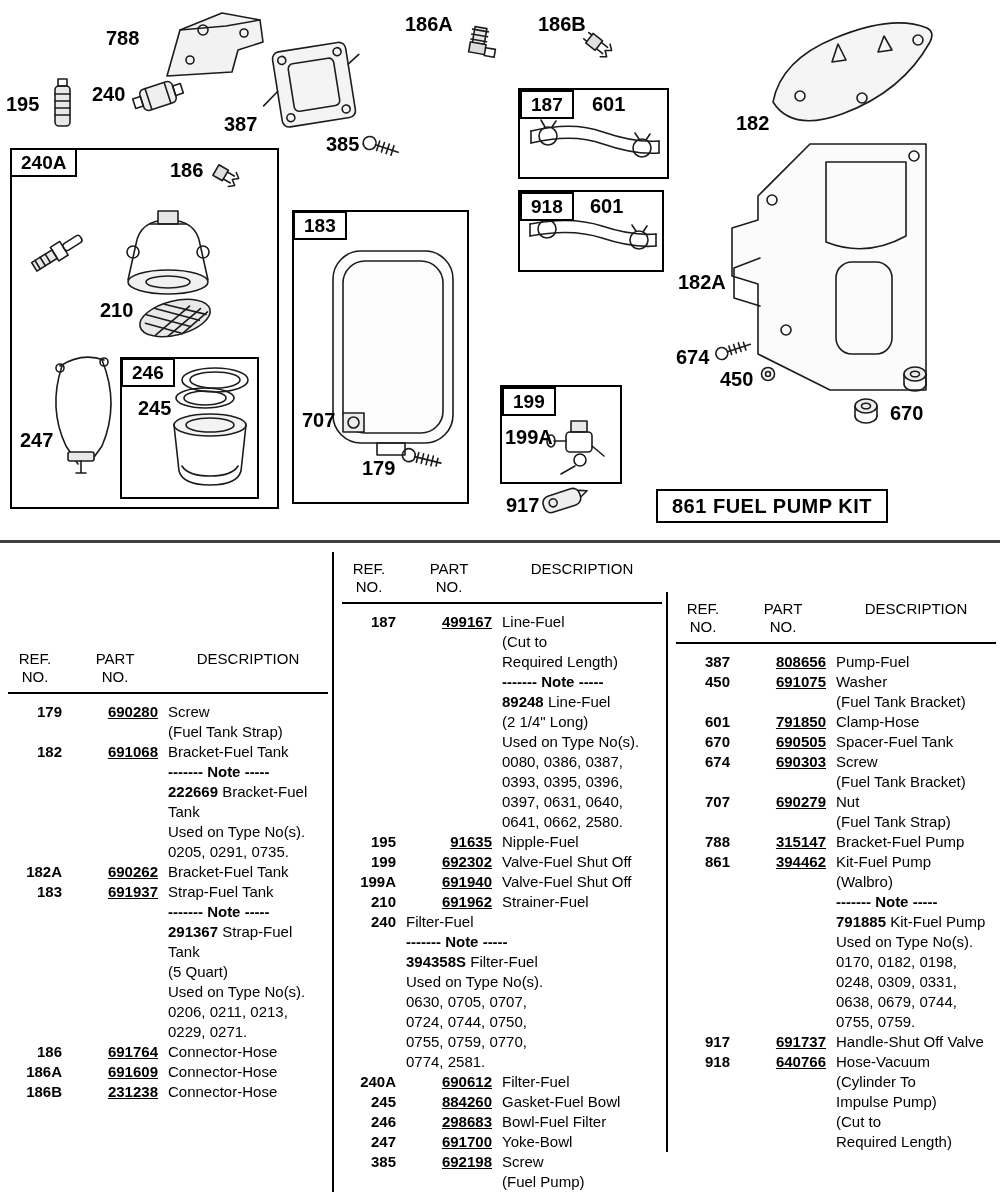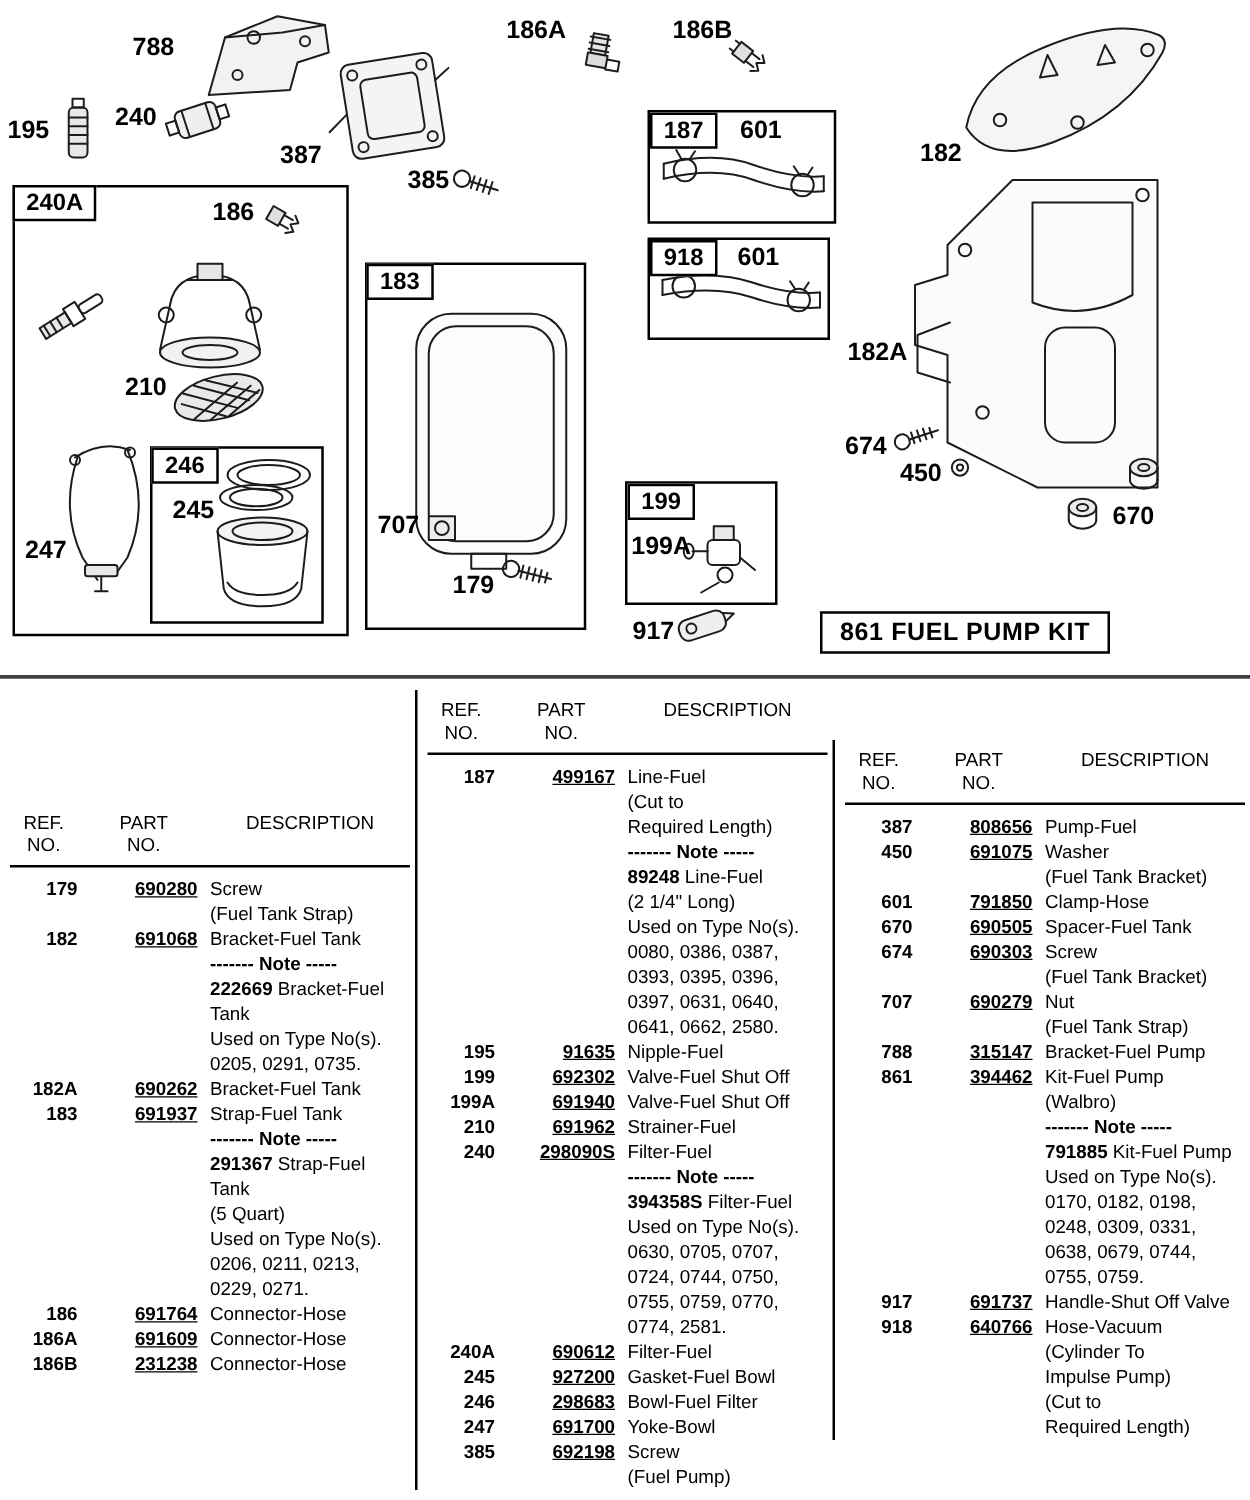--- a/index.html
+++ b/index.html
@@ -393,42 +393,41 @@
         </div>
         <div class="entry">
           <div class="ref">210</div>
           <div class="part">691962</div>
           <div class="desc">
             <div>Strainer-Fuel</div>
           </div>
         </div>
         <div class="entry">
           <div class="ref">240</div>
-          <div class="part">298090S</div>
           <div class="desc">
             <div>Filter-Fuel</div>
             <div><b>------- Note -----</b></div>
             <div><b>394358S</b> Filter-Fuel</div>
             <div>Used on Type No(s).</div>
             <div>0630, 0705, 0707,</div>
             <div>0724, 0744, 0750,</div>
             <div>0755, 0759, 0770,</div>
             <div>0774, 2581.</div>
           </div>
         </div>
         <div class="entry">
           <div class="ref">240A</div>
           <div class="part">690612</div>
           <div class="desc">
             <div>Filter-Fuel</div>
           </div>
         </div>
         <div class="entry">
           <div class="ref">245</div>
-          <div class="part">927200</div>
+          <div class="part">884260</div>
           <div class="desc">
             <div>Gasket-Fuel Bowl</div>
           </div>
         </div>
         <div class="entry">
           <div class="ref">246</div>
           <div class="part">298683</div>
           <div class="desc">
             <div>Bowl-Fuel Filter</div>
           </div>

